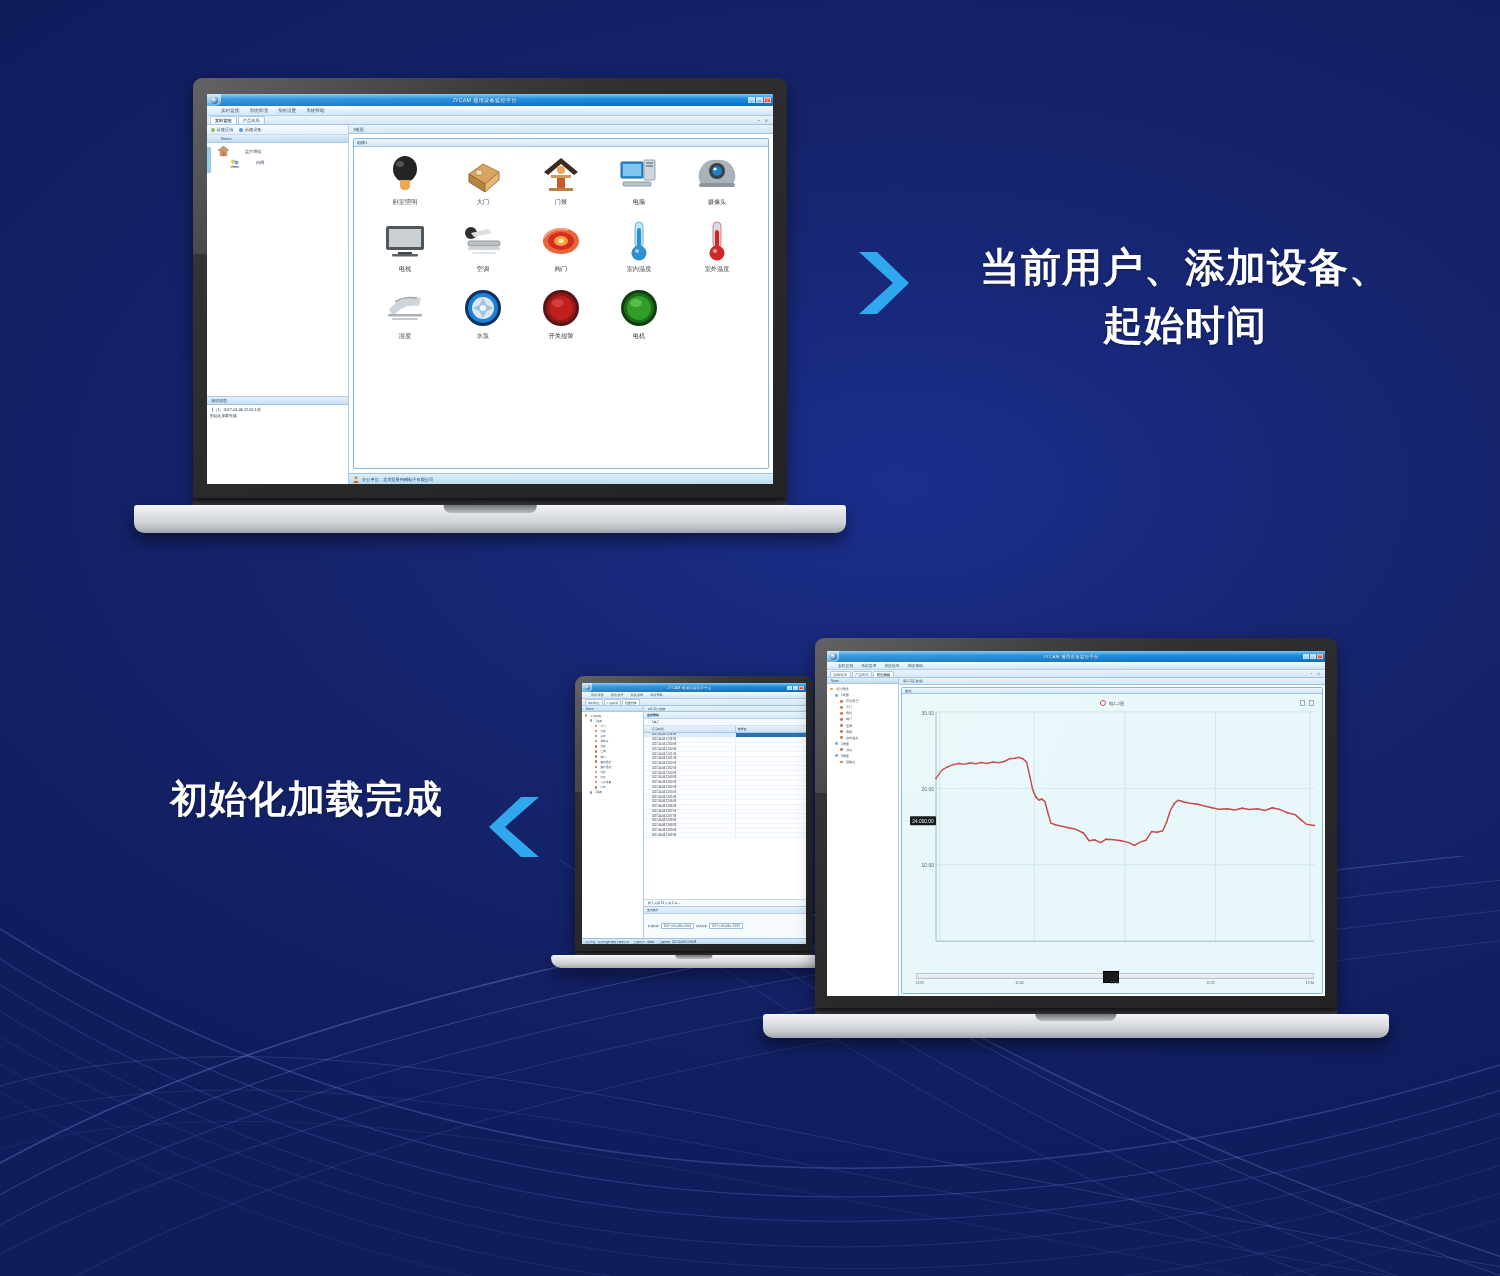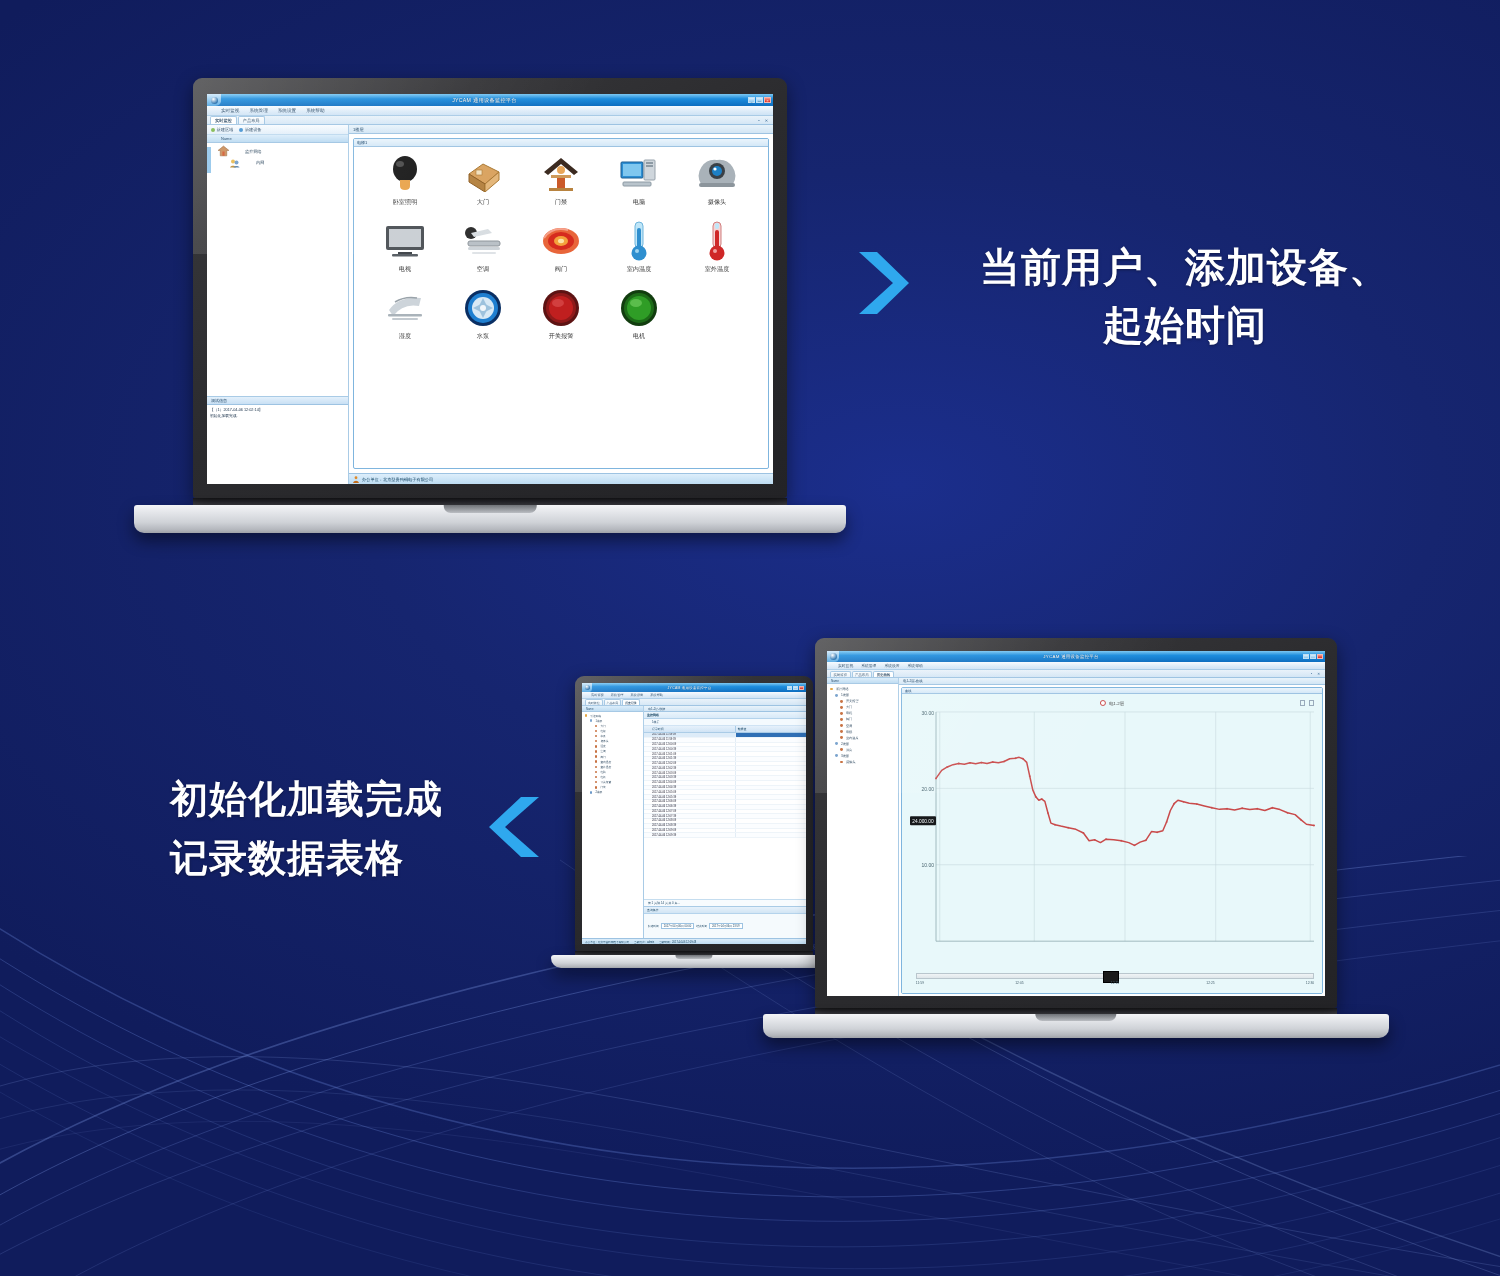--- a/index.html
+++ b/index.html
@@ -201,21 +201,20 @@
       <path d="M4,2 L38,33 L4,64 L22,64 L54,33 L22,2 Z" fill="#2fa8ee"></path>
     </svg>
 </div>
 <div class="caption" style="left:935px;top:238px;width:500px;text-align:center;font-size:40px;line-height:1.45;">
   <div>当前用户、添加设备、</div>
   <div>起始时间</div>
 </div>
 
 <div class="caption" style="left:170px;top:770px;width:300px;text-align:left;font-size:38px;line-height:1.55;">
   <div>初始化加载完成</div>
-  <div>记录数据表格</div>
 </div>
 <div class="arrow" style="left:487px;top:795px;">
   <svg width="56" height="64" viewBox="0 0 56 64">
       <path d="M52,2 L18,32 L52,62 L34,62 L2,32 L34,2 Z" fill="#2fa8ee"></path>
     </svg>
 </div>
 
 <div class="laptop" style="left:193px;top:78px;">
   <div class="lid" style="width:594px;height:420px;padding:16px 14px 14px 14px;">
     <div class="screen" style="width:566px;height:390px;">

